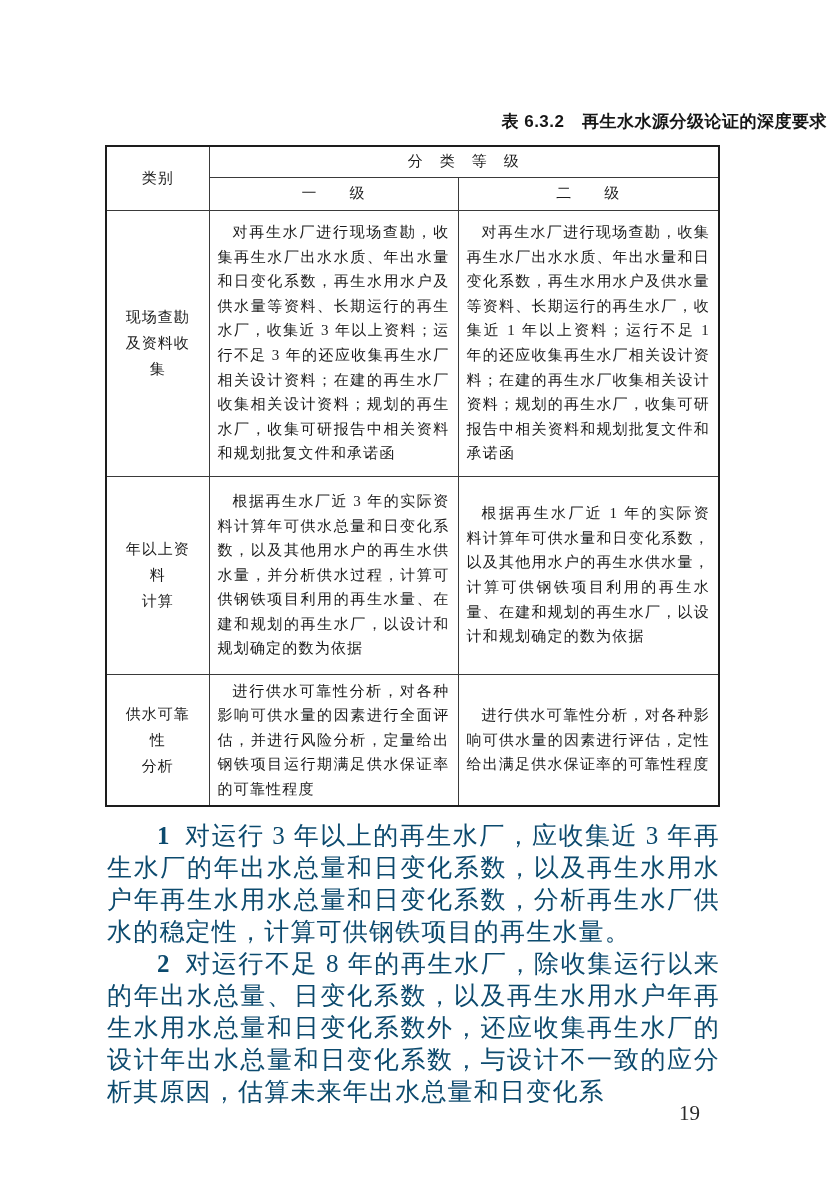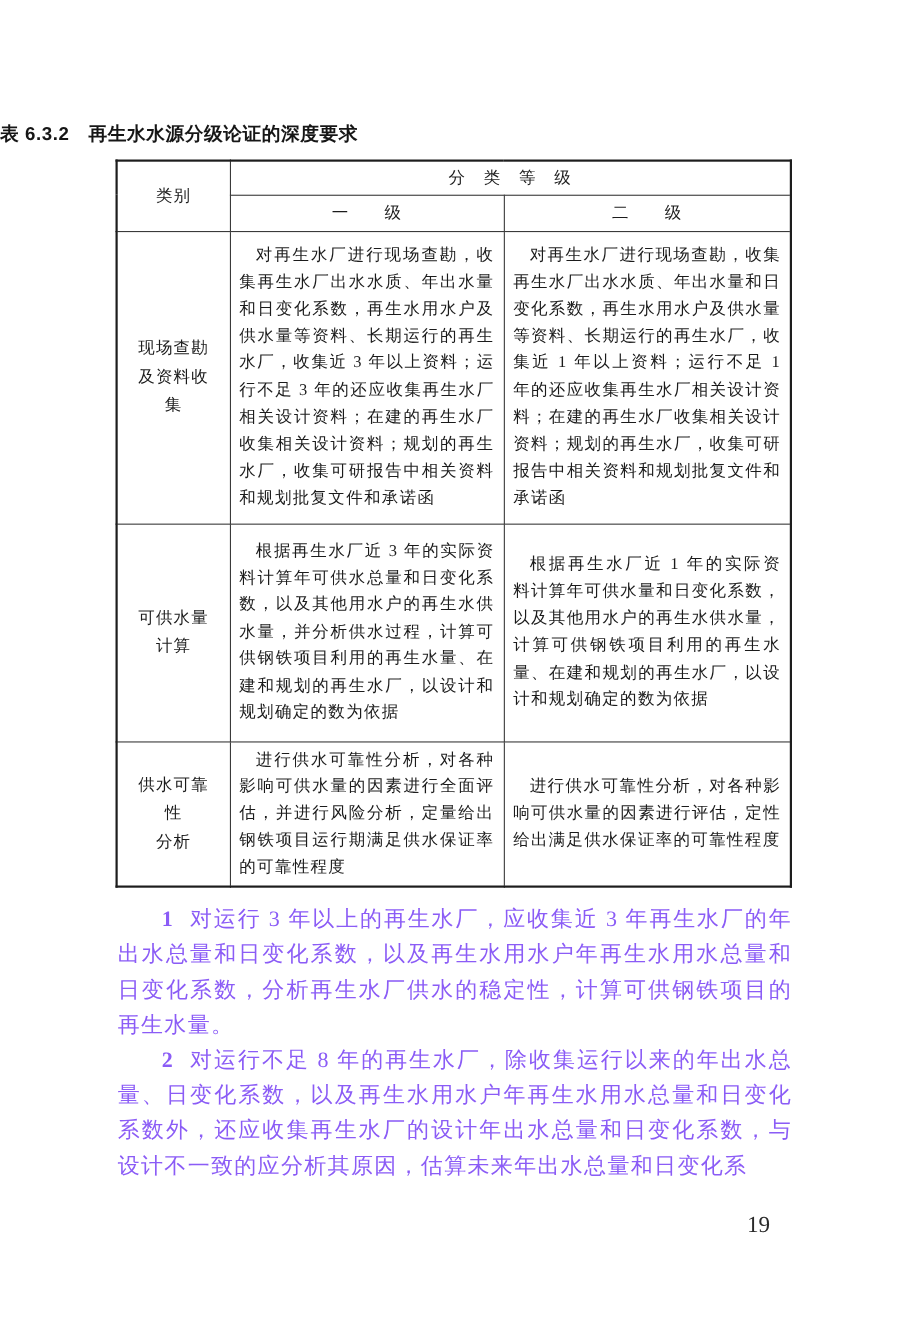--- a/index.html
+++ b/index.html
@@ -14,21 +14,21 @@
   .page {
     position: relative;
     width: 827px; height: 1199px;
     background: #ffffff;
   }
   
   .caption {
     position: absolute;
     top: 110px; left: 0;
     width: 100%;
-    text-align: left;
+    text-align: right;
     font-family: "Liberation Sans", "DejaVu Sans", sans-serif;
     font-weight: bold;
     font-size: 17px;
     letter-spacing: 0.5px;
     color: #161616;
   }
   
   table.req {
     position: absolute;
     left: 105px; top: 145px;
@@ -71,27 +71,27 @@
   tr.r2 { height: 198px; }
   tr.r3 { height: 129px; }
   
   .body-text {
     position: absolute;
     left: 107px; top: 820px;
     width: 613px;
   }
   .body-text p {
     margin: 0;
-    font-size: 20px;
+    font-size: 25px;
     line-height: 32px;
     letter-spacing: 1.2px;
     text-align: justify;
     text-justify: inter-ideograph;
     text-indent: 2em;
-    color: #8b5cf6;
+    color: #0c4a6e;
   }
   .para-num {
     font-weight: bold;
     margin-right: 14px;
   }
   
   .page-number {
     position: absolute;
     left: 660px; top: 1101px;
     width: 40px;
@@ -122,21 +122,21 @@
         <td class="hdr">一　　级</td>
         <td class="hdr">二　　级</td>
       </tr>
       <tr class="r1">
         <td class="cat">现场查勘
 及资料收集</td>
         <td class="cell">对再生水厂进行现场查勘，收集再生水厂出水水质、年出水量和日变化系数，再生水用水户及供水量等资料、长期运行的再生水厂，收集近 3 年以上资料；运行不足 3 年的还应收集再生水厂相关设计资料；在建的再生水厂收集相关设计资料；规划的再生水厂，收集可研报告中相关资料和规划批复文件和承诺函</td>
         <td class="cell">对再生水厂进行现场查勘，收集再生水厂出水水质、年出水量和日变化系数，再生水用水户及供水量等资料、长期运行的再生水厂，收集近 1 年以上资料；运行不足 1 年的还应收集再生水厂相关设计资料；在建的再生水厂收集相关设计资料；规划的再生水厂，收集可研报告中相关资料和规划批复文件和承诺函</td>
       </tr>
       <tr class="r2">
-        <td class="cat">可供水量
+        <td class="cat">年以上资料
 计算</td>
         <td class="cell">根据再生水厂近 3 年的实际资料计算年可供水总量和日变化系数，以及其他用水户的再生水供水量，并分析供水过程，计算可供钢铁项目利用的再生水量、在建和规划的再生水厂，以设计和规划确定的数为依据</td>
         <td class="cell">根据再生水厂近 1 年的实际资料计算年可供水量和日变化系数，以及其他用水户的再生水供水量，计算可供钢铁项目利用的再生水量、在建和规划的再生水厂，以设计和规划确定的数为依据</td>
       </tr>
       <tr class="r3">
         <td class="cat">供水可靠性
 分析</td>
         <td class="cell">进行供水可靠性分析，对各种影响可供水量的因素进行全面评估，并进行风险分析，定量给出钢铁项目运行期满足供水保证率的可靠性程度</td>
         <td class="cell">进行供水可靠性分析，对各种影响可供水量的因素进行评估，定性给出满足供水保证率的可靠性程度</td>
       </tr>

